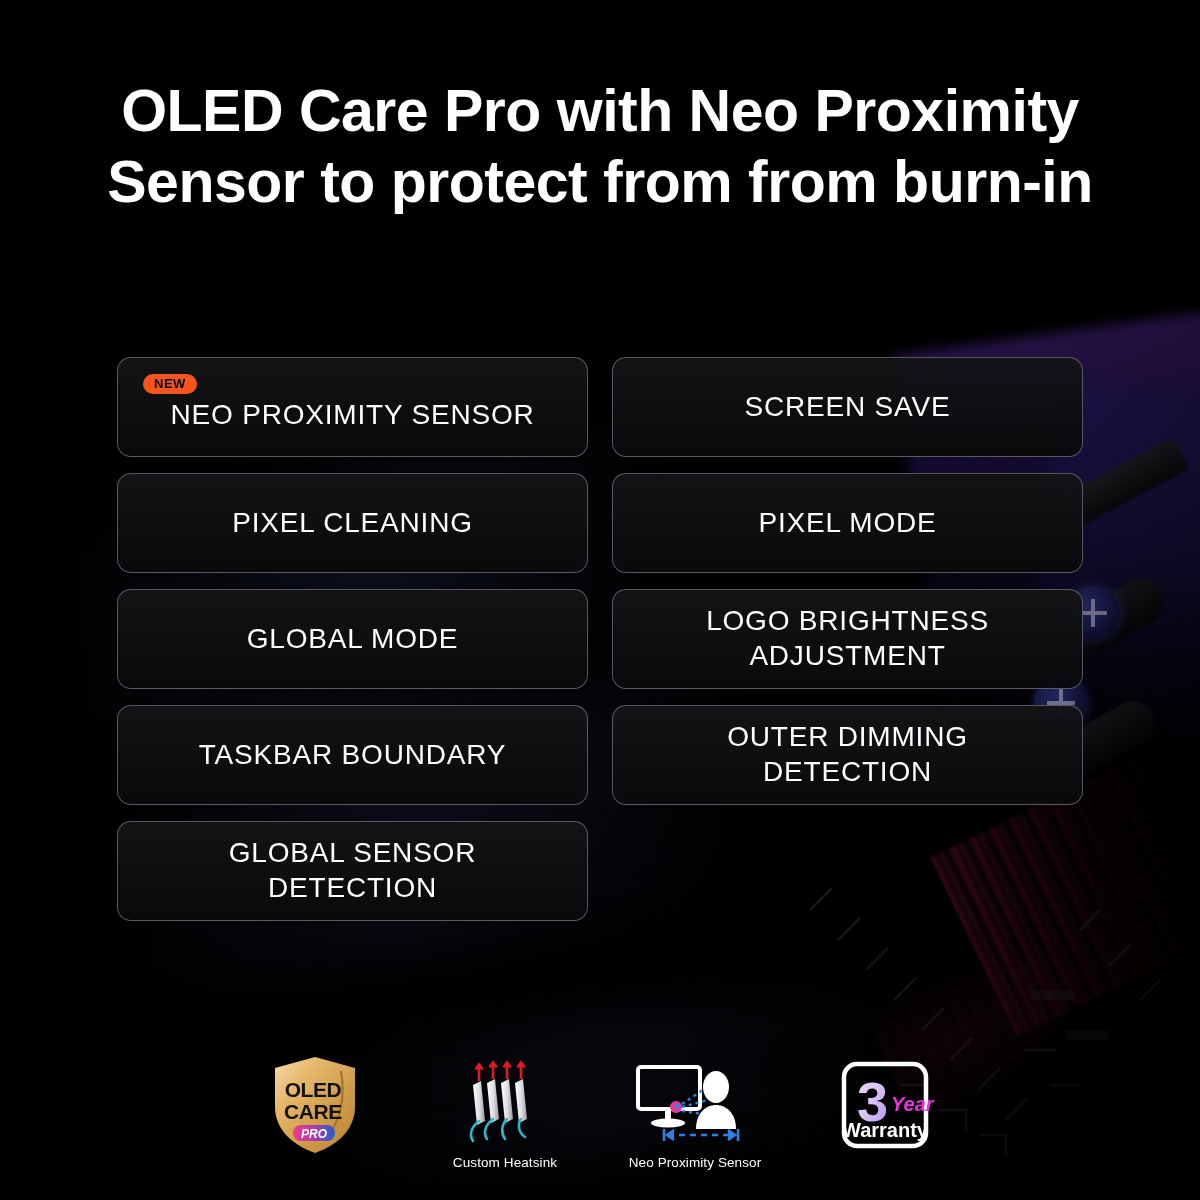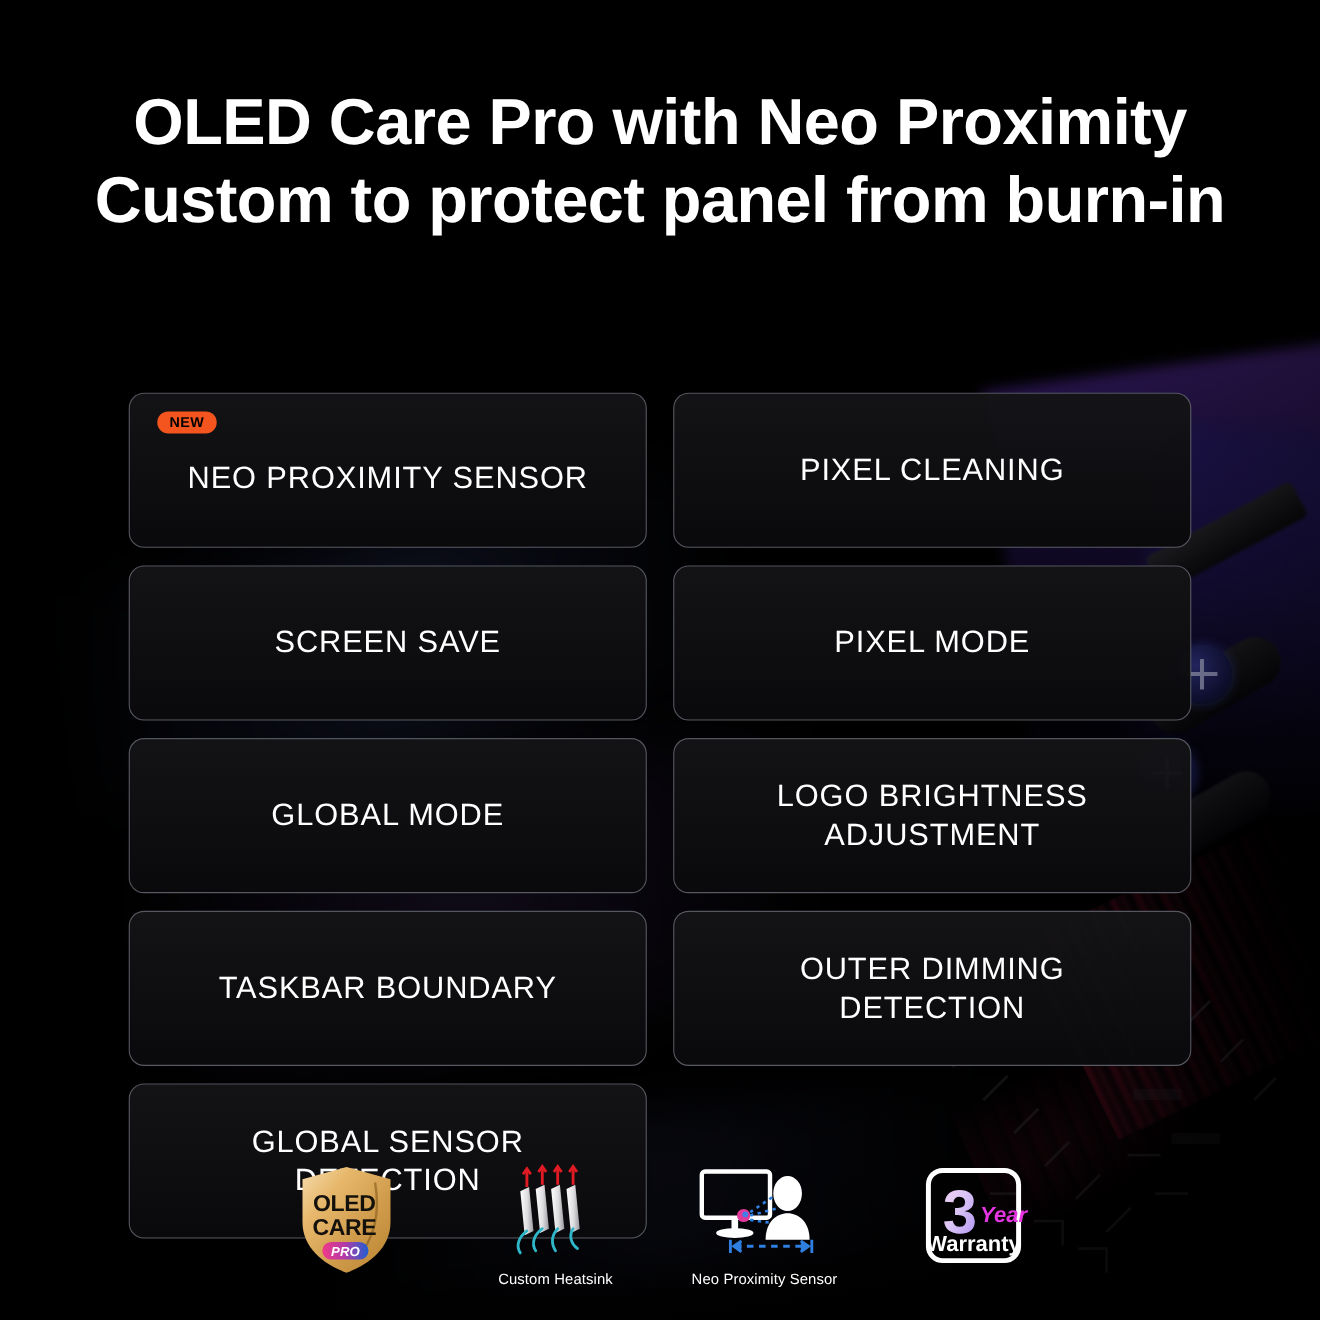--- a/index.html
+++ b/index.html
@@ -126,21 +126,21 @@
   .grid {
     position:absolute; left:117px; top:357px;
     width:966px;
     display:grid;
     grid-template-columns:471px 471px;
     column-gap:24px; row-gap:16px;
   }
 
   .card {
     position:relative;
-    height:141px;
+    height:100px;
     border:1px solid rgba(160,164,178,.50);
     border-radius:14px;
     background:linear-gradient(180deg, rgba(20,20,22,.96), rgba(10,10,12,.97));
     display:flex; align-items:center; justify-content:center;
     box-shadow:inset 0 0 22px rgba(255,255,255,.012);
   }
   .card-label {
     color:#fff; font-size:28px; font-weight:500;
     letter-spacing:.8px; text-align:center; line-height:1.24;
     padding:0 14px; white-space:pre-line;
@@ -163,21 +163,21 @@
     gap:0px;
   }
   .badge-item {
     display:flex; flex-direction:column; align-items:center;
     width:190px;
   }
   .badge-caption {
     color:#fff; font-size:13.5px; font-weight:400; margin-top:6px;
     letter-spacing:.1px; white-space:nowrap;
   }
-  .badge-art { height:92px; display:flex; align-items:flex-start; justify-content:center; }
+  .badge-art { height:92px; display:flex; align-items:center; justify-content:center; }
   .spacer-cap { height:19px; }
 </style>
 </head>
 <body>
 
 <div id="bg">
   <div class="bg-layer bg-sweep1"></div>
   <div class="bg-layer bg-sweep2"></div>
   <div class="bg-layer bg-sweep3"></div>
 
@@ -216,37 +216,37 @@
       <rect x="285" y="160" width="44" height="10" rx="2"></rect>
     </g>
   </svg>
 
   <div class="bg-layer bg-vignette"></div>
 </div>
 
 <div id="content">
 
   <h1 class="headline">OLED Care Pro with Neo Proximity
-Custom to protect panel
+Sensor to protect from
 from burn-in</h1>
 
   <div class="grid">
 
     <div class="card has-badge">
       <span class="new-badge">NEW</span>
       <span class="card-label">NEO PROXIMITY SENSOR</span>
     </div>
 
 
     <div class="card">
+      <span class="card-label">SCREEN SAVE</span>
+    </div>
+
+    <div class="card">
       <span class="card-label">PIXEL CLEANING</span>
-    </div>
-
-    <div class="card">
-      <span class="card-label">SCREEN SAVE</span>
     </div>
 
     <div class="card">
       <span class="card-label">PIXEL MODE</span>
     </div>
 
     <div class="card">
       <span class="card-label">GLOBAL MODE</span>
     </div>
 

